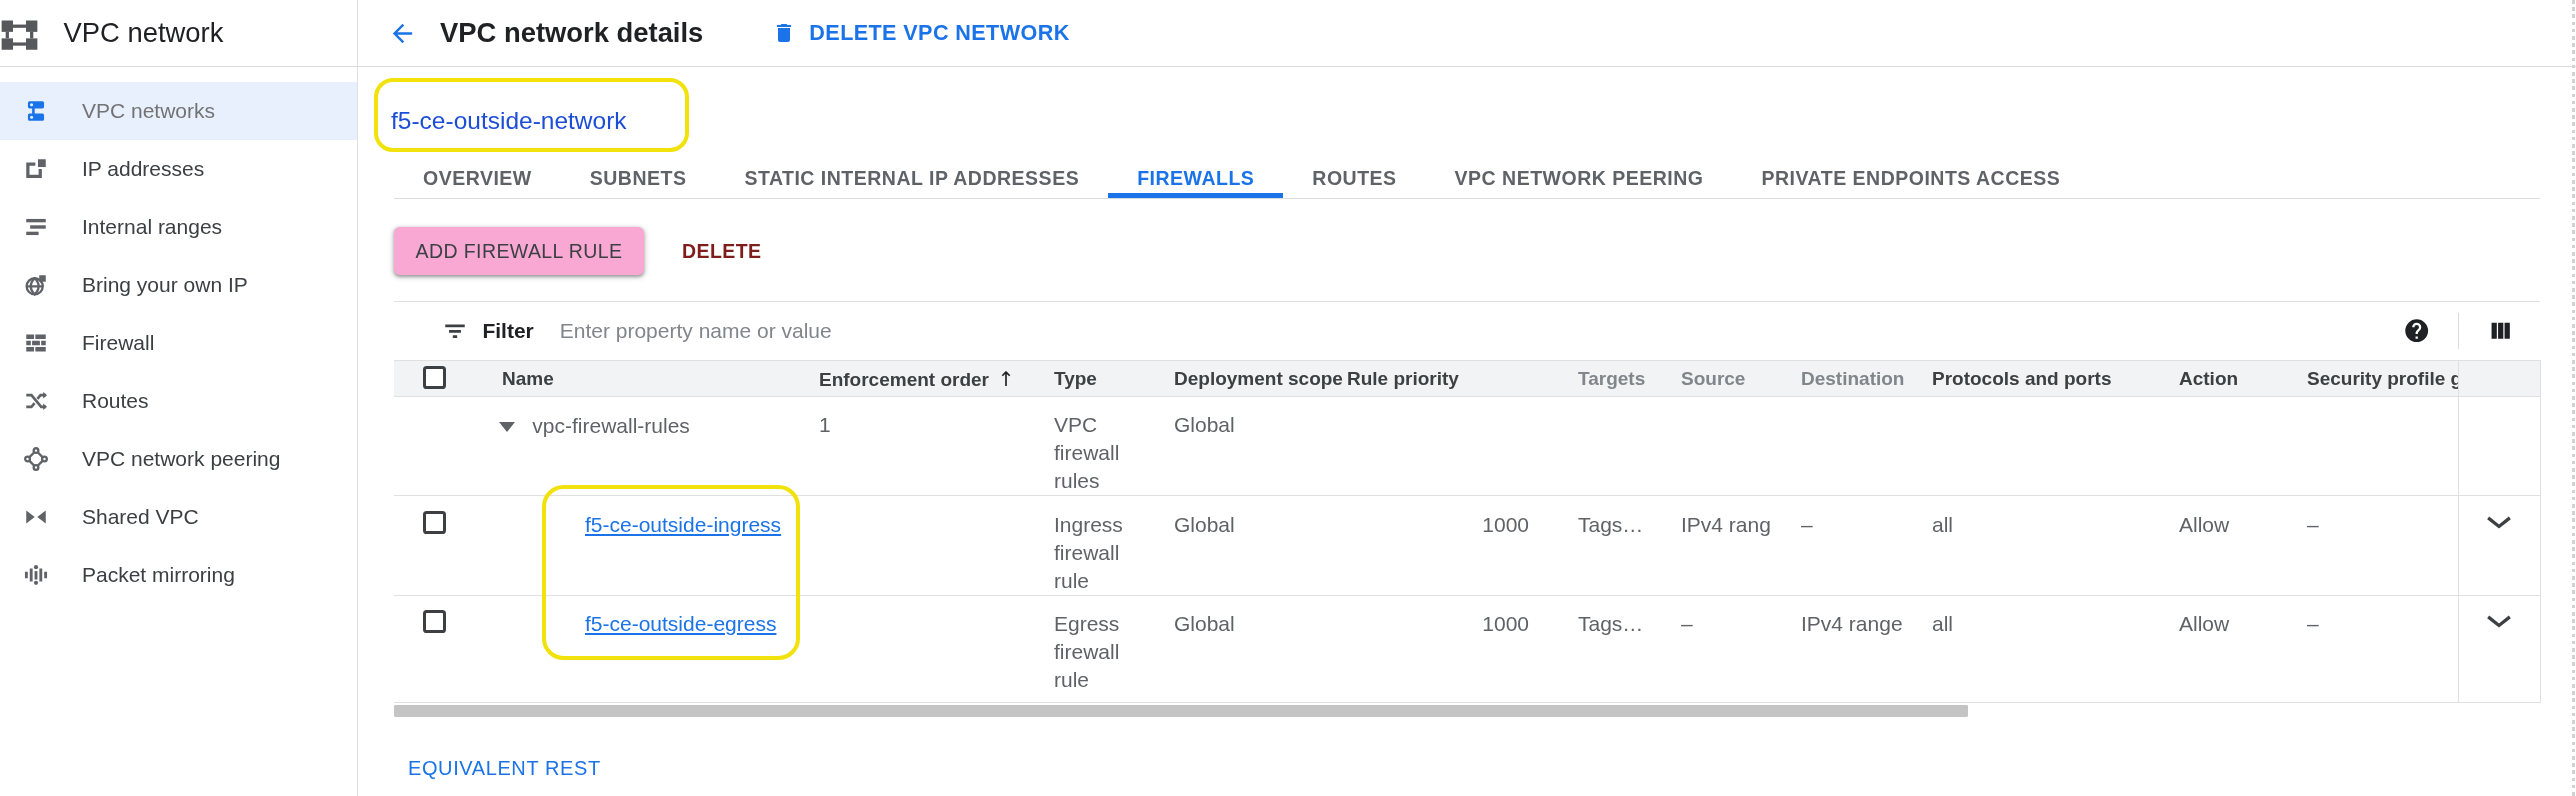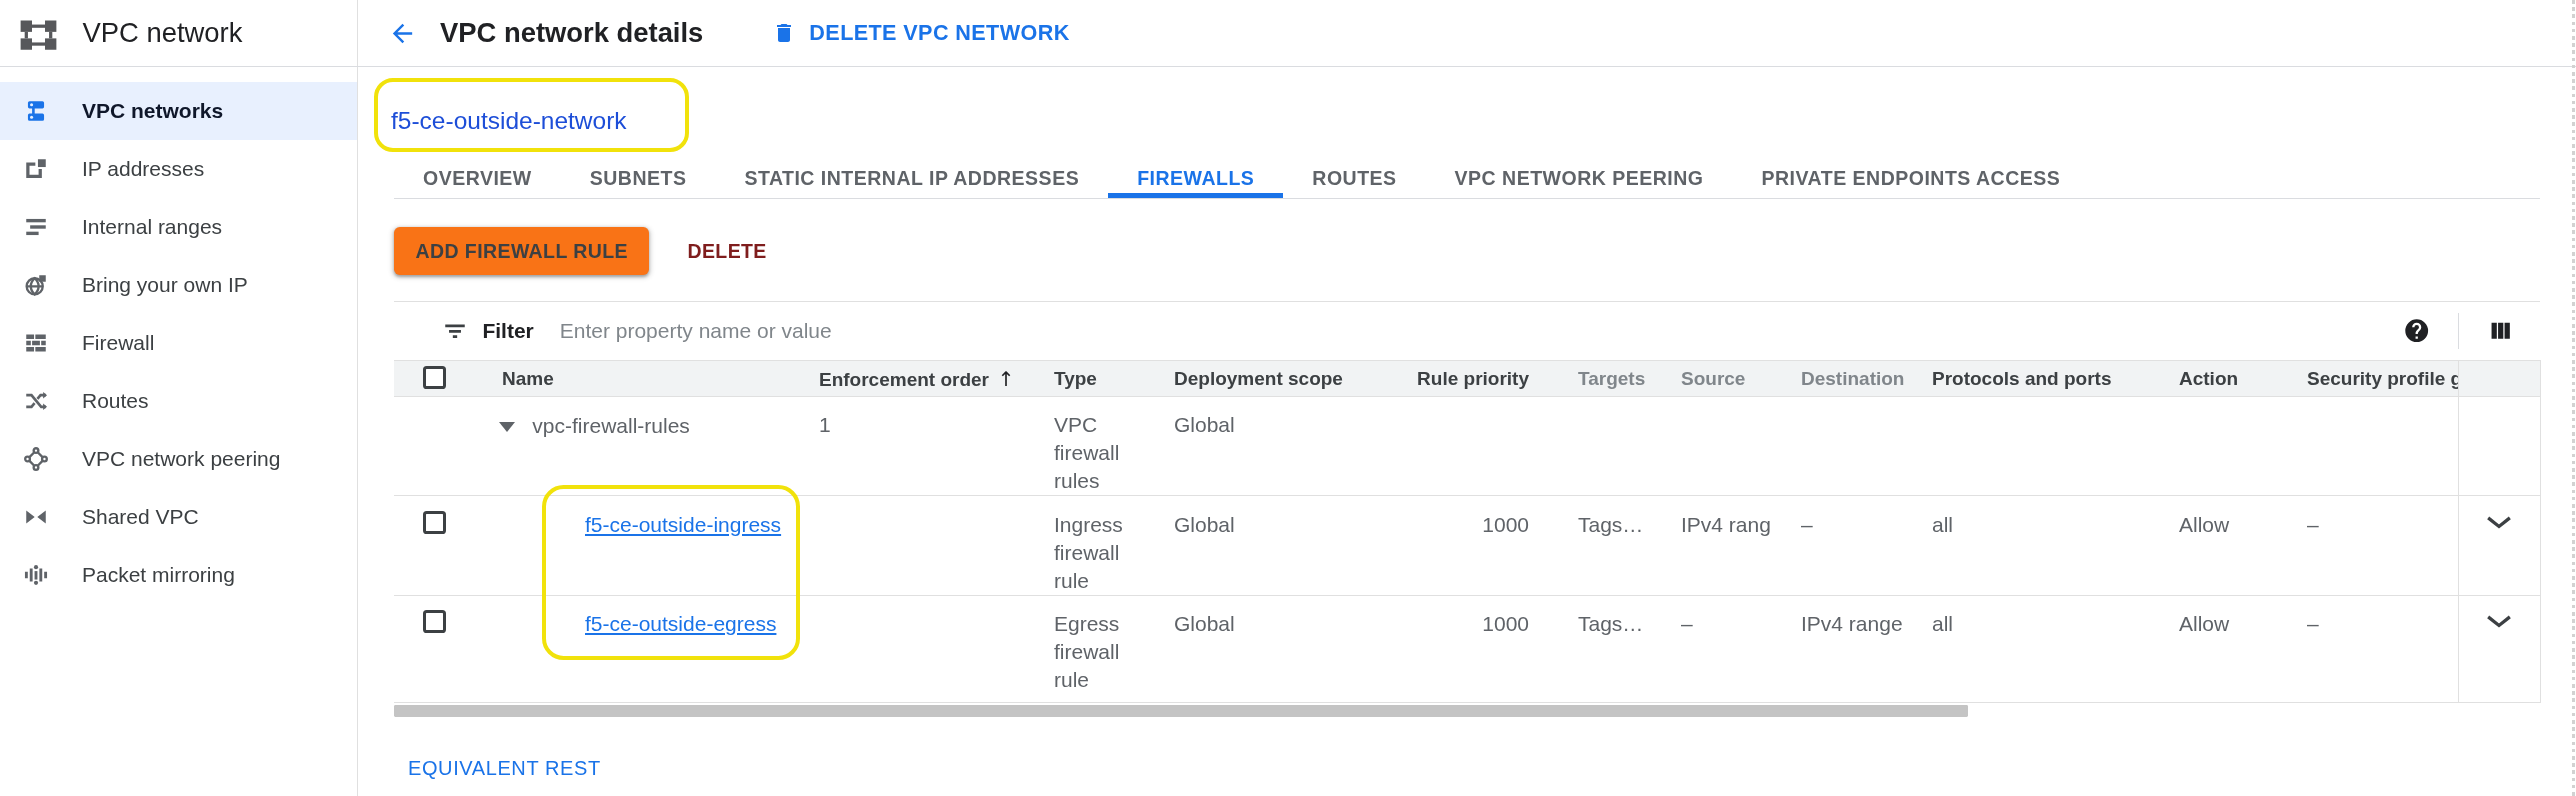--- a/index.html
+++ b/index.html
@@ -4,64 +4,64 @@
 <style>
   * { margin:0; padding:0; box-sizing:border-box; }
   html,body { width:2576px; height:797px; overflow:hidden; background:#fff;
     font-family:"Liberation Sans","DejaVu Sans",sans-serif; color:#202124; }
   .page { position:relative; width:2576px; height:797px; background:#fff; }
 
   
   .appbar { position:absolute; left:0; top:0; width:2576px; height:67px;
     border-bottom:1.4px solid #dadce0; background:#fff; }
   .appbar-left { position:absolute; left:0; top:0; width:358px; height:66px;
-    display:flex; align-items:center; padding-left:19px; border-right:1.4px solid #e0e0e0; }
+    display:flex; align-items:center; border-right:1.4px solid #e0e0e0; }
   .product-icon { width:39px; height:39px; flex:0 0 auto; }
   .product-title { font-size:27.4px; color:#202124; margin-left:24.5px; white-space:nowrap; }
   .appbar-main { position:absolute; left:358px; top:0; right:0; height:66px;
     display:flex; align-items:center; }
   .back-btn { width:29px; height:29px; margin-left:30px; cursor:pointer; flex:0 0 auto; }
   .page-title { font-size:27.4px; color:#202124; margin-left:23px; white-space:nowrap;font-weight:bold; }
   .delete-net-btn { display:flex; align-items:center; margin-left:69px; cursor:pointer; }
   .delete-net-btn svg { width:24px; height:24px; }
   .delete-net-btn span { font-size:21.6px; font-weight:bold; color:#1a73e8;
     letter-spacing:0.4px; margin-left:13px; white-space:nowrap; }
 
   
   .sidebar { position:absolute; left:0; top:67px; bottom:0; width:358px;
     border-right:1.4px solid #e0e0e0; background:#fff; padding-top:15px; }
   .side-item { height:58px; display:flex; align-items:center; padding-left:23px;
     cursor:pointer; color:#5f6368; }
   .side-item .s-icon { width:26px; height:26px; flex:0 0 auto; }
   .side-item .s-icon svg { width:26px; height:26px; display:block; }
   .side-item .s-label { font-size:21px; color:#3c4043; margin-left:33px; white-space:nowrap; }
   .side-item.active { background:#e8f0fe; color:#1a73e8; }
-  .side-item.active .s-label { color:#0f172a; font-weight:bold; }
+  .side-item.active .s-label { color:#737373; font-weight:normal; }
 
   
   .content { position:absolute; left:359px; top:69px; right:0; bottom:0; background:#fff; }
 
   .network-name { position:absolute; left:32px; top:38px; font-size:24.5px;
     font-weight:400; color:#1d4ed8; }
 
   .hl { position:absolute; border:4.3px solid #f1e20b; pointer-events:none; }
   .hl-name { left:15px; top:9.4px; width:315px; height:74px; border-radius:19px; }
   .hl-links { left:183px; top:416px; width:258px; height:175px; border-radius:21.6px; }
 
   
   .tabstrip { position:absolute; left:35px; right:36px; top:89px; height:41px;
     display:flex; border-bottom:1.4px solid #dadce0; }
   .tab { display:flex; align-items:center; padding:0 29px; font-size:19.5px;
     font-weight:bold; letter-spacing:0.5px; color:#5f6368; cursor:pointer; white-space:nowrap; }
   .tab.active { color:#1a73e8; box-shadow:inset 0 -5px 0 #1a73e8; }
 
   
   .actions { position:absolute; left:35px; top:158px; display:flex; align-items:center; }
-  .raised-btn { height:48px; padding:0 21.6px; background:#f97316; border-radius:5.8px;
-    display:flex; align-items:center; font-size:19.5px; font-weight:bold; color:#3c4043;
+  .raised-btn { height:48px; padding:0 21.6px; background:#f9a8d4; border-radius:5.8px;
+    display:flex; align-items:center; font-size:19.5px; font-weight:normal; color:#3c4043;
     letter-spacing:0.4px; cursor:pointer; white-space:nowrap;
     box-shadow:0 1.4px 2.9px rgba(0,0,0,0.28), 0 1.4px 5px 1.4px rgba(0,0,0,0.14); }
   .text-btn-disabled { margin-left:38px; font-size:19.5px; font-weight:bold;
     color:#7f1d1d; letter-spacing:0.4px; white-space:nowrap; }
 
   
   .card { position:absolute; left:35px; top:232px; width:2146px; border-top:1.4px solid #e0e0e0; }
   .toolbar { height:58px; display:flex; align-items:center; }
   .filter-group { display:flex; align-items:center; margin-left:48px; cursor:pointer; }
   .filter-group svg { width:26px; height:26px; }
@@ -75,21 +75,21 @@
   .icon-btn svg { width:27.4px; height:27.4px; display:block; }
   .tb-divider { width:1.4px; height:36px; background:#dadce0; margin:0 27.4px; }
   .columns-btn { margin-right:26px; }
 
   
   table.fw { width:2146px; border-collapse:collapse; table-layout:fixed; }
   thead th { height:36px; background:#f1f3f4; border-top:1.4px solid #e0e0e0;
     border-bottom:1.4px solid #e0e0e0; font-size:19px; font-weight:bold; color:#3c4043;
     text-align:left; padding:0 0 0 16px; vertical-align:middle; white-space:nowrap; overflow:hidden; }
   thead th.dim { color:#80868b; }
-  thead th.num { text-align:right; padding:0 33px 0 0; }
+  thead th.num { text-align:left; padding:0 33px 0 0; }
   thead th.c-check { padding-left:29px; }
   thead th.c-chevron { border-left:1.4px solid #e0e0e0; border-right:1.4px solid #e0e0e0; padding:0; }
   .sort-arrow { font-family:"DejaVu Sans",sans-serif; font-size:20px; font-weight:400;
     color:#202124; margin-left:8.7px; }
 
   tbody td { vertical-align:top; padding:14.4px 0 0 16px; font-size:21px; color:#5f6368;
     line-height:28px; border-bottom:1.4px solid #e0e0e0; overflow:hidden; white-space:nowrap; }
   tbody td.wrap { white-space:normal; }
   tbody td.num { text-align:right; padding-right:33px; }
   tbody td.c-check { padding-left:29px; }

